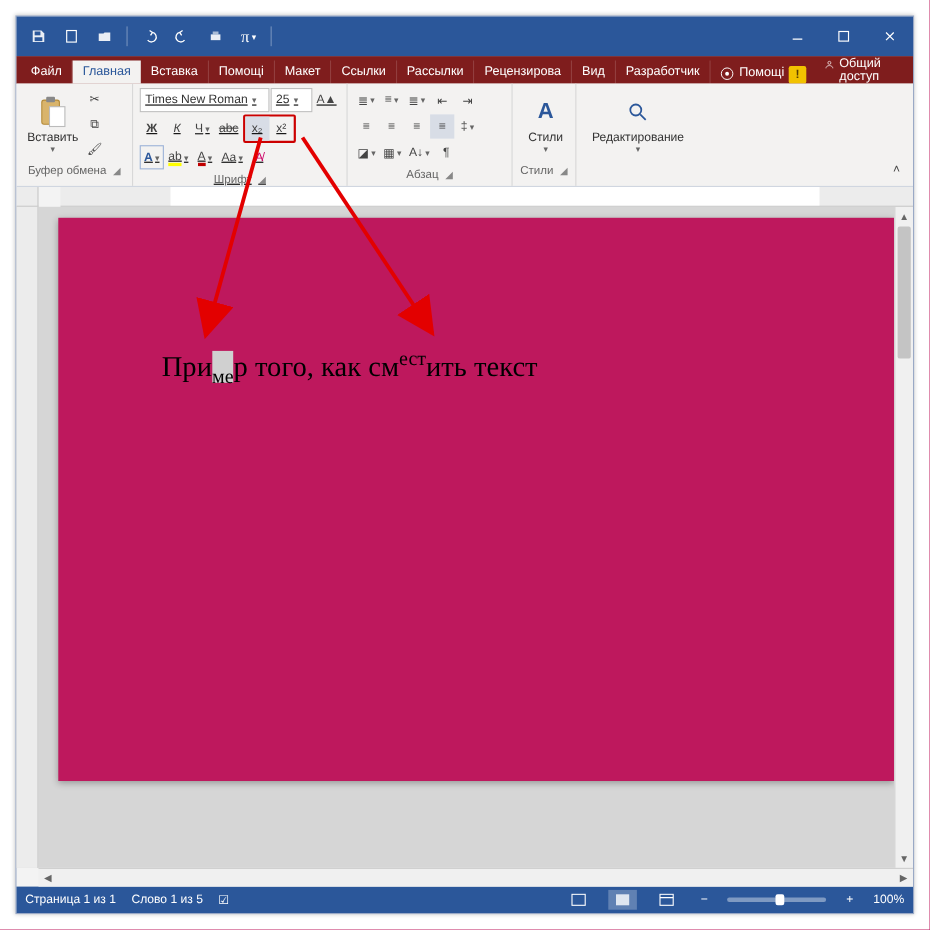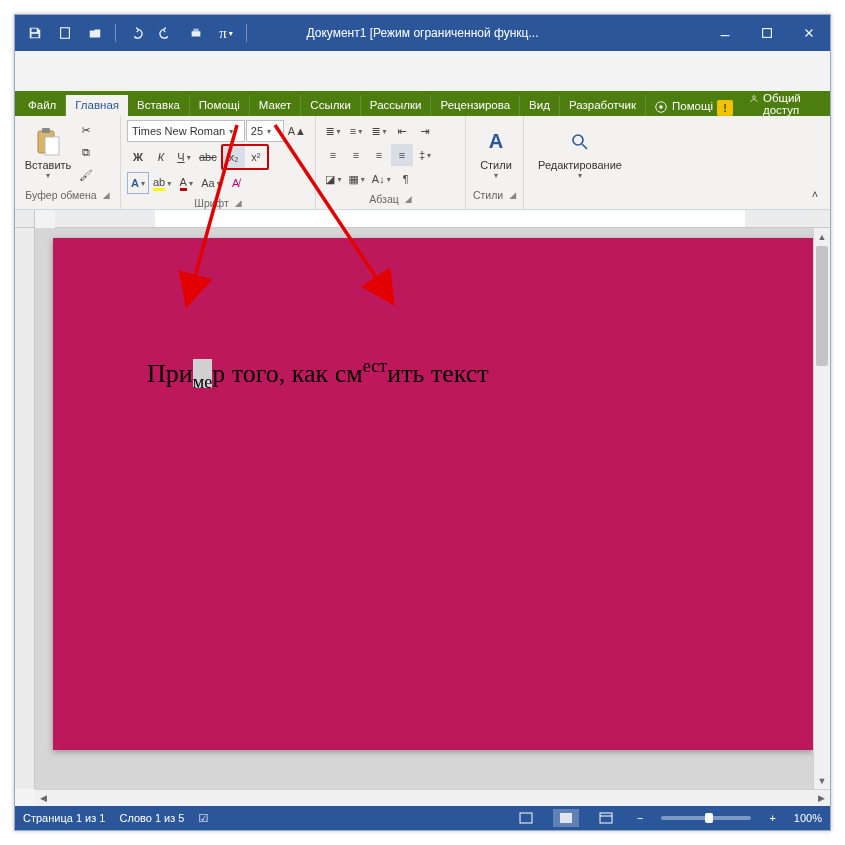--- a/index.html
+++ b/index.html
@@ -34,27 +34,26 @@
   .qat { display: flex; align-items: center; gap: 2px; padding-left: 6px; }
   .qat .ibtn, .winbtn { width: 28px; height: 28px; display: flex; align-items: center; justify-content: center; color:#fff; cursor:pointer; }
   .qat .ibtn svg, .winbtn svg { width: 14px; height: 14px; }
   .qat .sep { width:1px; height:18px; background: rgba(255,255,255,.35); margin: 0 4px; }
   .title { position:absolute; left:0; right:0; text-align:center; font-size:12px; color:#fff; pointer-events:none; }
   .winbtns { margin-left:auto; display:flex; }
   .winbtn { width:42px; height:28px; }
   
   .tabs {
     height: 25px;
-    background:#4d7c0f;
+    background:#7f1d1d;
     display:flex;
     align-items:flex-end;
     padding: 0 4px;
     color:#fff;
     font-size:11.5px;
-    margin-top:40px;
   }
   .tab {
     padding: 4px 9px 5px 9px;
     cursor:pointer;
     white-space:nowrap;
     border-right: 1px solid rgba(255,255,255,.15);
     position:relative;
   }
   .tab.active { background:#f3f2f1; color:#2b579a; border-right:none; }
   .tabs .spacer { flex:1; }
@@ -196,21 +195,20 @@
             <rect x="3" y="6" width="10" height="6" fill="#fff" opacity=".9"></rect>
             <rect x="5" y="3" width="6" height="3" fill="#fff" opacity=".6"></rect>
           </svg>
         </div>
       <div class="ibtn">
           <span style="font-family:Cambria,Georgia,serif;font-size:15px;">π</span>
           <span style="font-size:8px;margin-left:2px;">▾</span>
         </div>
       <div class="sep"></div>
     </div>
-    <div class="title">Документ1 [Режим ограниченной функц...</div>
     <div class="winbtns">
       <div class="winbtn">
           <svg viewBox="0 0 16 16">
             <line x1="3" y1="11" x2="13" y2="11" stroke="#fff" stroke-width="1.3"></line>
           </svg>
         </div>
       <div class="winbtn">
           <svg viewBox="0 0 16 16">
             <rect x="3" y="3" width="10" height="10" fill="none" stroke="#fff" stroke-width="1.2"></rect>
           </svg>
@@ -278,21 +276,21 @@
               <span>🖌</span>
             </div>
         </div>
       </div>
       <div class="glabel">
           <span>Буфер обмена</span>
           <span class="dl">◢</span>
         </div>
     </div>
 
-    <div class="group" style="width:195px;">
+    <div class="group" style="width:195px;text-decoration:underline;">
       <div class="rowbtns" style="margin-bottom:2px;">
         <div class="combo" style="width:118px;">
           <span>Times New Roman</span>
             <span class="arr">▾</span>
         </div>
         <div class="combo" style="width:38px;">
           <span>25</span>
             <span class="arr">▾</span>
         </div>
         <div class="rbtn small">A▲</div>

